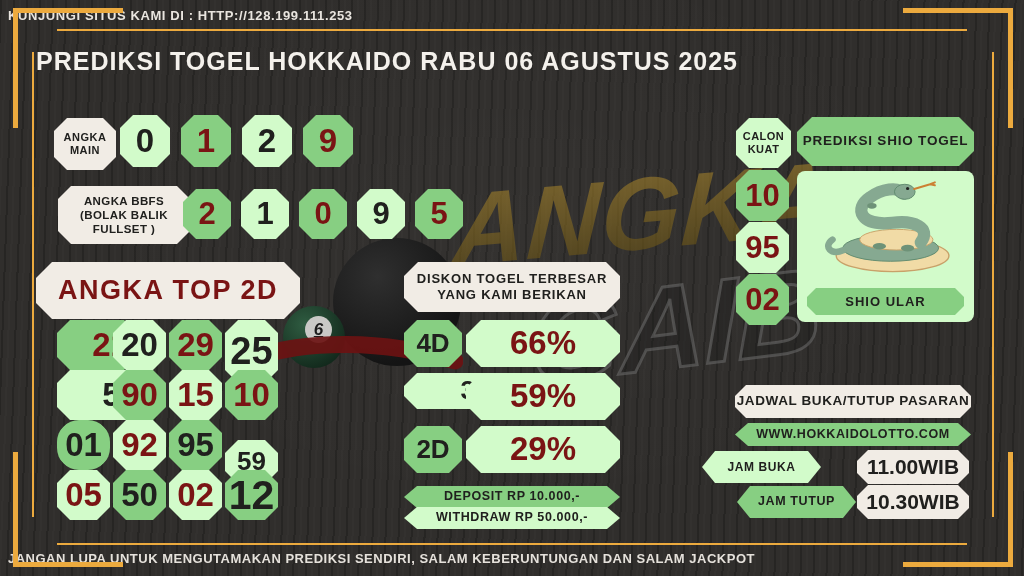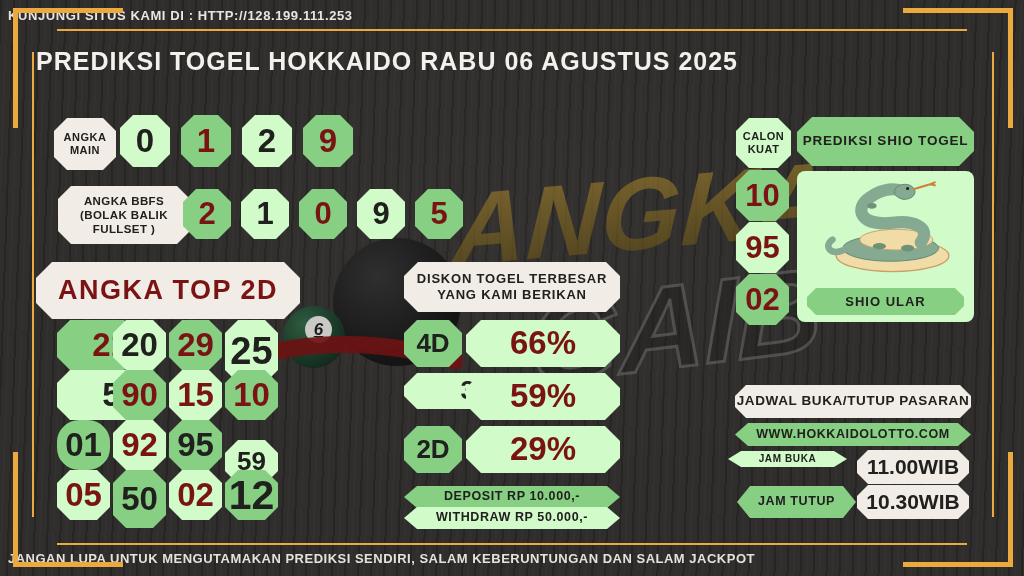--- a/index.html
+++ b/index.html
@@ -76,21 +76,21 @@
   <div class="box oct lt blk" style="left:225px;top:320px;width:53px;height:63px;font-size:38px;">25</div>
   <div class="box oct lt blk" style="left:57px;top:370px;width:53px;height:50px;font-size:33px;padding-left:37px;">52</div>
   <div class="box oct md red" style="left:113px;top:370px;width:53px;height:50px;font-size:33px;">90</div>
   <div class="box oct lt red" style="left:169px;top:370px;width:53px;height:50px;font-size:33px;">15</div>
   <div class="box oct md red" style="left:225px;top:370px;width:53px;height:50px;font-size:33px;">10</div>
   <div class="box oct md blk" style="left:57px;top:420px;width:53px;height:50px;font-size:33px;border-radius:22px;">01</div>
   <div class="box oct lt red" style="left:113px;top:420px;width:53px;height:50px;font-size:33px;">92</div>
   <div class="box oct md blk" style="left:169px;top:420px;width:53px;height:50px;font-size:33px;">95</div>
   <div class="box oct lt blk" style="left:225px;top:420px;width:53px;height:44px;font-size:26px;margin-top:20px;">59</div>
   <div class="box oct lt red" style="left:57px;top:470px;width:53px;height:50px;font-size:33px;">05</div>
-  <div class="box oct md blk" style="left:113px;top:470px;width:53px;height:58px;font-size:33px;">50</div>
+  <div class="box oct md blk" style="left:113px;top:470px;width:53px;height:50px;font-size:33px;">50</div>
   <div class="box oct lt red" style="left:169px;top:470px;width:53px;height:50px;font-size:33px;">02</div>
   <div class="box oct md blk" style="left:225px;top:470px;width:53px;height:50px;font-size:41px;">12</div>
 
   <div class="box oct wh blk pre" style="left:404px;top:262px;width:216px;height:50px;font-size:13px;letter-spacing:.8px;--ch:14px;">DISKON TOGEL TERBESAR
 YANG KAMI BERIKAN</div>
   <div class="box oct blk md" style="left:404px;top:320px;width:58px;height:47px;font-size:26px;">4D</div>
   <div class="box oct lt red" style="left:466px;top:320px;width:154px;height:47px;font-size:33px;--ch:15px;">66%</div>
   <div class="box oct blk lt" style="left:404px;top:373px;width:58px;height:36px;font-size:26px;padding-left:44px;">3D</div>
   <div class="box oct lt red" style="left:466px;top:373px;width:154px;height:47px;font-size:33px;--ch:15px;">59%</div>
   <div class="box oct blk md" style="left:404px;top:426px;width:58px;height:47px;font-size:26px;">2D</div>
@@ -117,21 +117,21 @@
       <ellipse cx="70" cy="35" rx="5" ry="3" fill="#6e9278"></ellipse>
       <ellipse cx="105" cy="20" rx="11" ry="8" fill="#86a991" stroke="#5f8a6e" stroke-width="1"></ellipse>
       <circle cx="108" cy="16.5" r="1.7" fill="#1f1f1f"></circle>
       <path d="M115,17 L132,12 M132,12 l5,-2 M132,12 l5,1" stroke="#cc8033" stroke-width="2.2" fill="none" stroke-linecap="round"></path>
     </svg>
     <div class="box oct md blk" style="left:10px;bottom:7px;top:auto;width:157px;height:27px;font-size:13px;letter-spacing:1px;--ch:9px;">SHIO ULAR</div>
   </div>
 
   <div class="box oct wh blk" style="left:735px;top:385px;width:236px;height:33px;font-size:13.5px;letter-spacing:.6px;--ch:11px;">JADWAL BUKA/TUTUP PASARAN</div>
   <div class="box hex md blk" style="left:735px;top:423px;width:236px;height:23px;font-size:12.5px;letter-spacing:.6px;">WWW.HOKKAIDOLOTTO.COM</div>
-  <div class="box hex blk lt" style="left:728px;top:451px;width:119px;height:16px;font-size:10px;letter-spacing:.6px;">JAM BUKA</div>
+  <div class="box hex blk lt" style="left:702px;top:451px;width:119px;height:32px;font-size:12px;letter-spacing:.6px;">JAM BUKA</div>
   <div class="box oct wh blk" style="left:857px;top:450px;width:112px;height:34px;font-size:21px;--ch:11px;">11.00WIB</div>
   <div class="box hex blk md" style="left:737px;top:486px;width:119px;height:32px;font-size:12.5px;letter-spacing:.6px;">JAM TUTUP</div>
   <div class="box oct wh blk" style="left:857px;top:485px;width:112px;height:34px;font-size:21px;--ch:11px;">10.30WIB</div>
 
   <div class="ctr" style="top:551px;font-size:13px;color:#e5e1db;letter-spacing:.5px;font-weight:bold;">JANGAN LUPA UNTUK MENGUTAMAKAN PREDIKSI SENDIRI, SALAM KEBERUNTUNGAN DAN SALAM JACKPOT</div>
 
   <div class="frame" style="left:13px;top:8px;width:105px;height:115px;border-left:5px solid #ecaa3e;border-top:5px solid #ecaa3e;"></div>
   <div class="frame" style="right:11px;top:8px;width:105px;height:115px;border-right:5px solid #ecaa3e;border-top:5px solid #ecaa3e;"></div>
   <div class="frame" style="left:13px;bottom:9px;width:105px;height:110px;border-left:5px solid #ecaa3e;border-bottom:5px solid #ecaa3e;"></div>
   <div class="frame" style="right:11px;bottom:9px;width:105px;height:110px;border-right:5px solid #ecaa3e;border-bottom:5px solid #ecaa3e;"></div>

